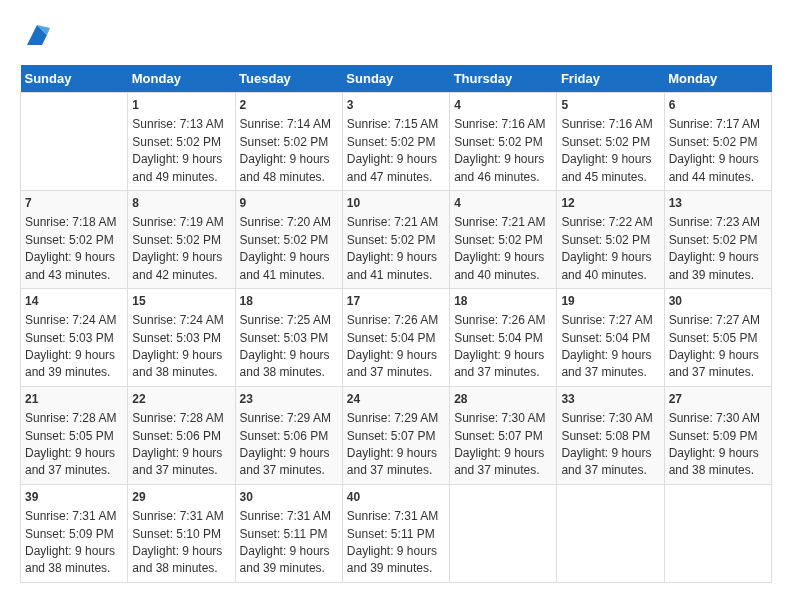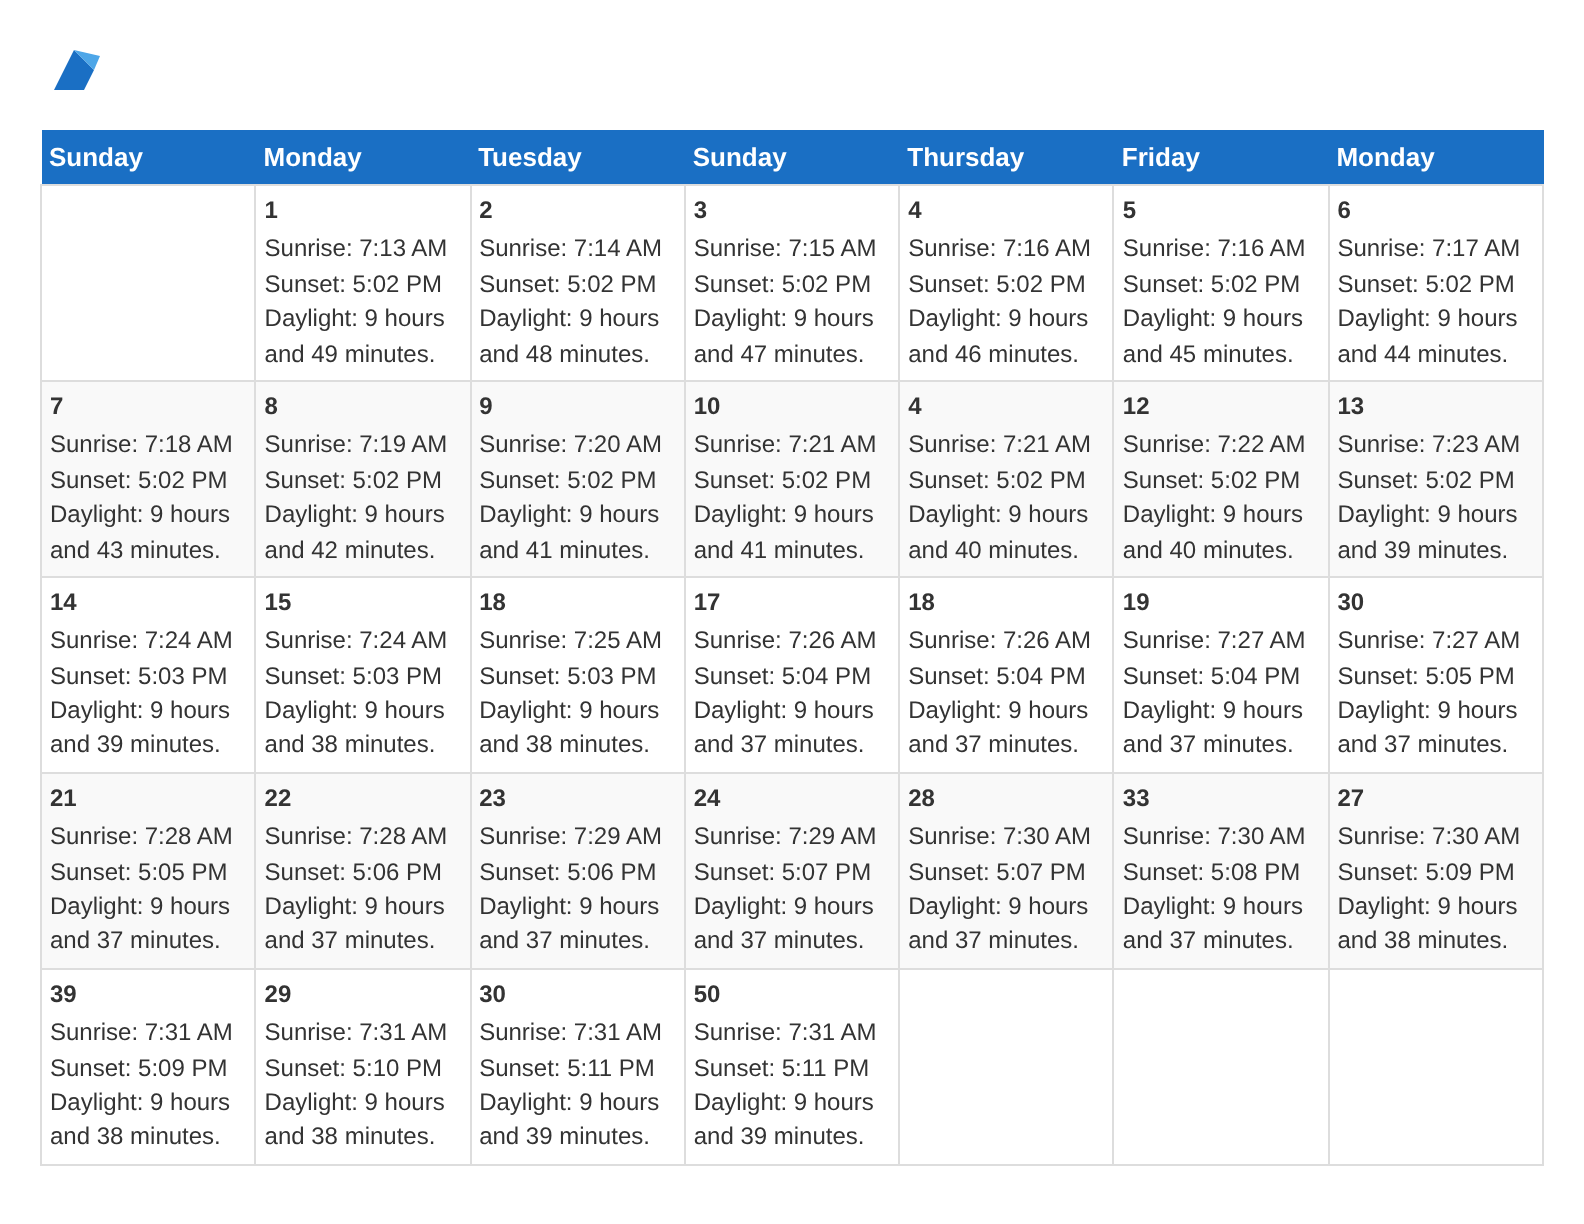--- a/index.html
+++ b/index.html
@@ -249,21 +249,21 @@
         </td>
         <td>
           <span class="day-num">29</span>
           <div class="day-info">Sunrise: 7:31 AM<br>Sunset: 5:10 PM<br>Daylight: 9 hours<br>and 38 minutes.</div>
         </td>
         <td>
           <span class="day-num">30</span>
           <div class="day-info">Sunrise: 7:31 AM<br>Sunset: 5:11 PM<br>Daylight: 9 hours<br>and 39 minutes.</div>
         </td>
         <td>
-          <span class="day-num">50</span>
+          <span class="day-num">40</span>
           <div class="day-info">Sunrise: 7:31 AM<br>Sunset: 5:11 PM<br>Daylight: 9 hours<br>and 39 minutes.</div>
         </td>
         <td class="empty-cell"></td>
         <td class="empty-cell"></td>
         <td class="empty-cell"></td>
       </tr>
     </tbody>
 </table>
 
 </body></html>

